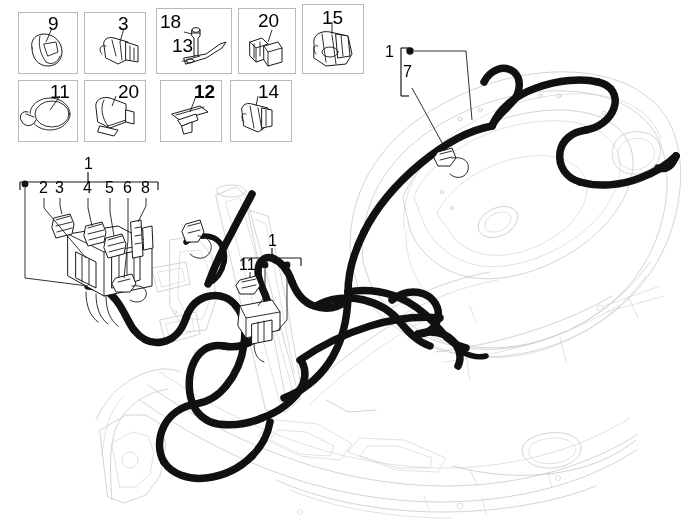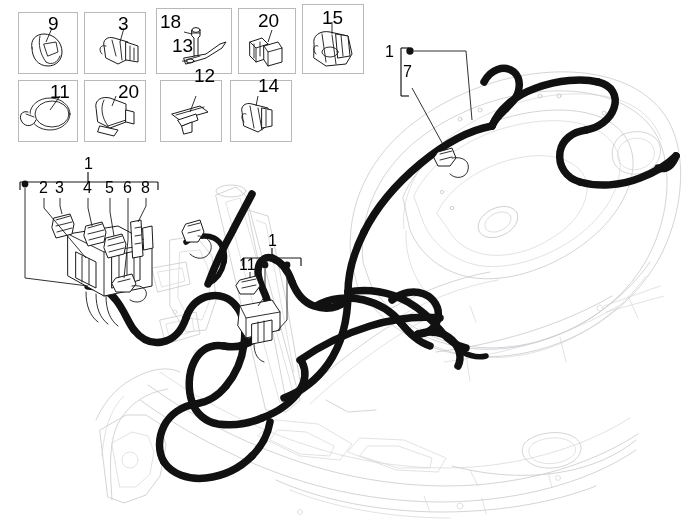--- a/index.html
+++ b/index.html
@@ -414,22 +414,22 @@
 
   <span class="legend-num" style="left:48px; top:14px;">9</span>
   <span class="legend-num" style="left:118px; top:14px;">3</span>
   <span class="legend-num" style="left:160px; top:12px;">18</span>
   <span class="legend-num" style="left:160px; top:36px;margin-left:12px;">13</span>
   <span class="legend-num" style="left:258px; top:11px;">20</span>
   <span class="legend-num" style="left:322px; top:8px;">15</span>
 
   <span class="legend-num" style="left:50px; top:82px;">11</span>
   <span class="legend-num" style="left:118px; top:82px;">20</span>
-  <span class="legend-num" style="left:194px; top:66px;">12</span>
-  <span class="legend-num" style="left:258px; top:76px;">14</span>
+  <span class="legend-num" style="left:194px; top:82px;font-weight:bold;">12</span>
+  <span class="legend-num" style="left:258px; top:82px;">14</span>
 
   <span class="callout-num" style="left:84px; top:156px;">1</span>
   <span class="callout-num" style="left:39px; top:180px;">2</span>
   <span class="callout-num" style="left:55px; top:180px;">3</span>
   <span class="callout-num" style="left:83px; top:180px;">4</span>
   <span class="callout-num" style="left:105px; top:180px;">5</span>
   <span class="callout-num" style="left:123px; top:180px;">6</span>
   <span class="callout-num" style="left:141px; top:180px;">8</span>
 
   <span class="callout-num" style="left:268px; top:233px;">1</span>

